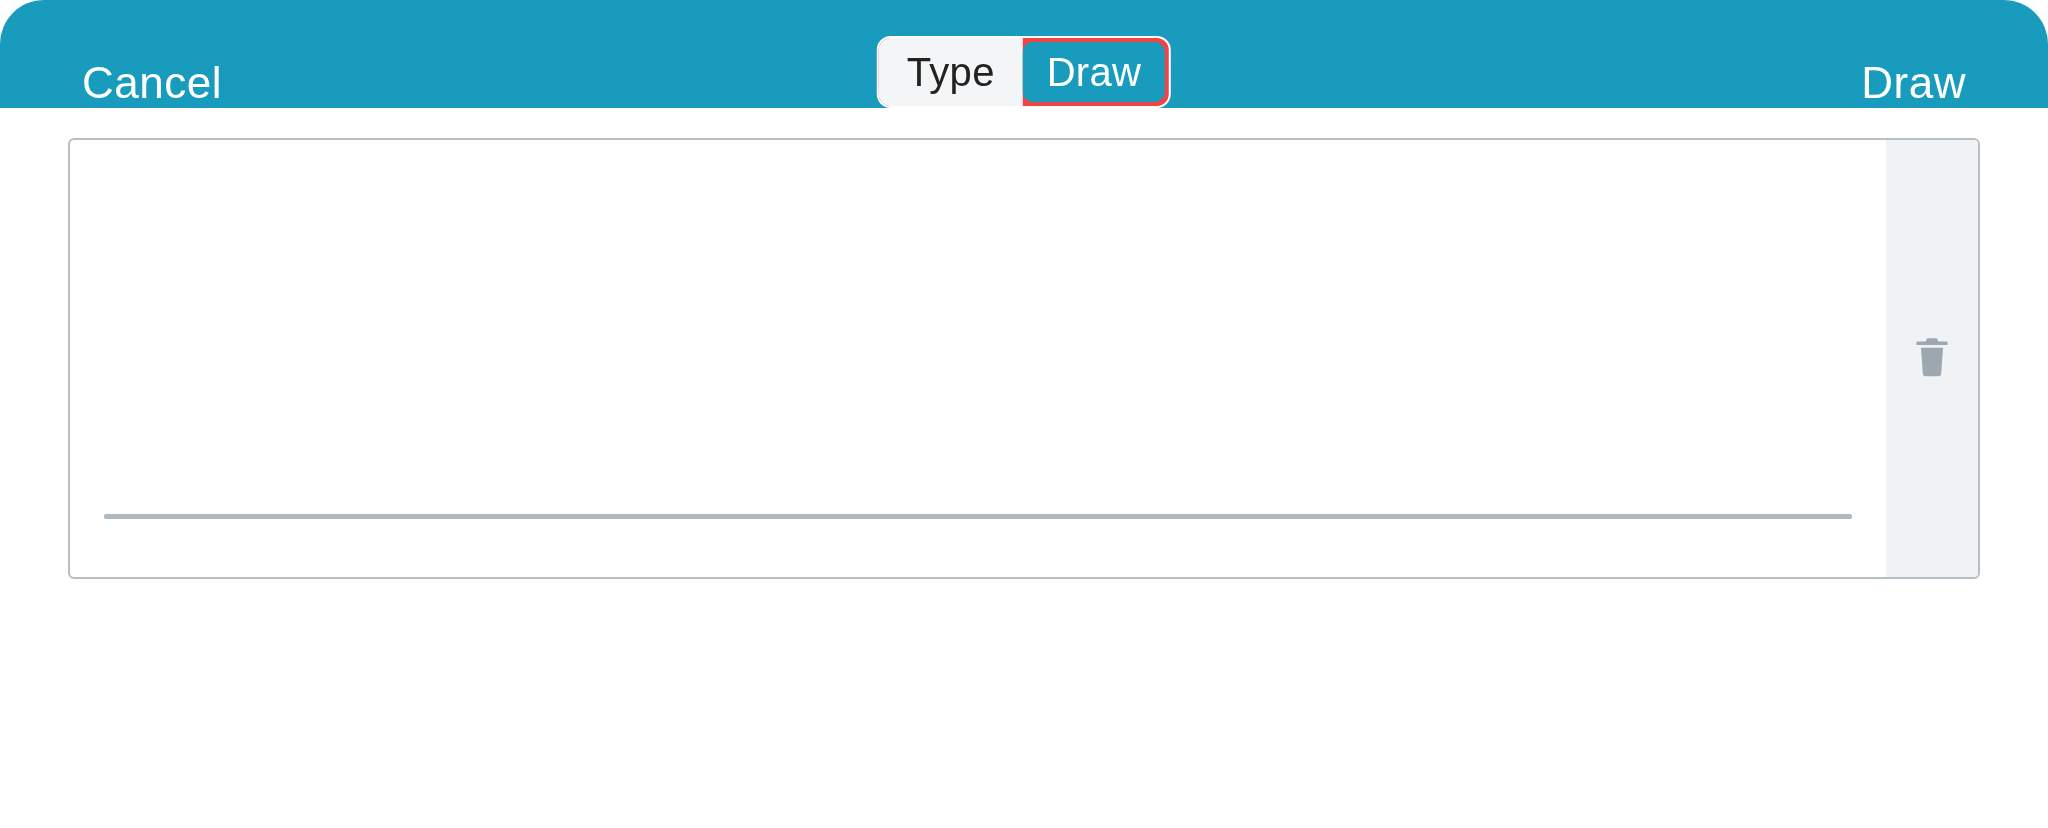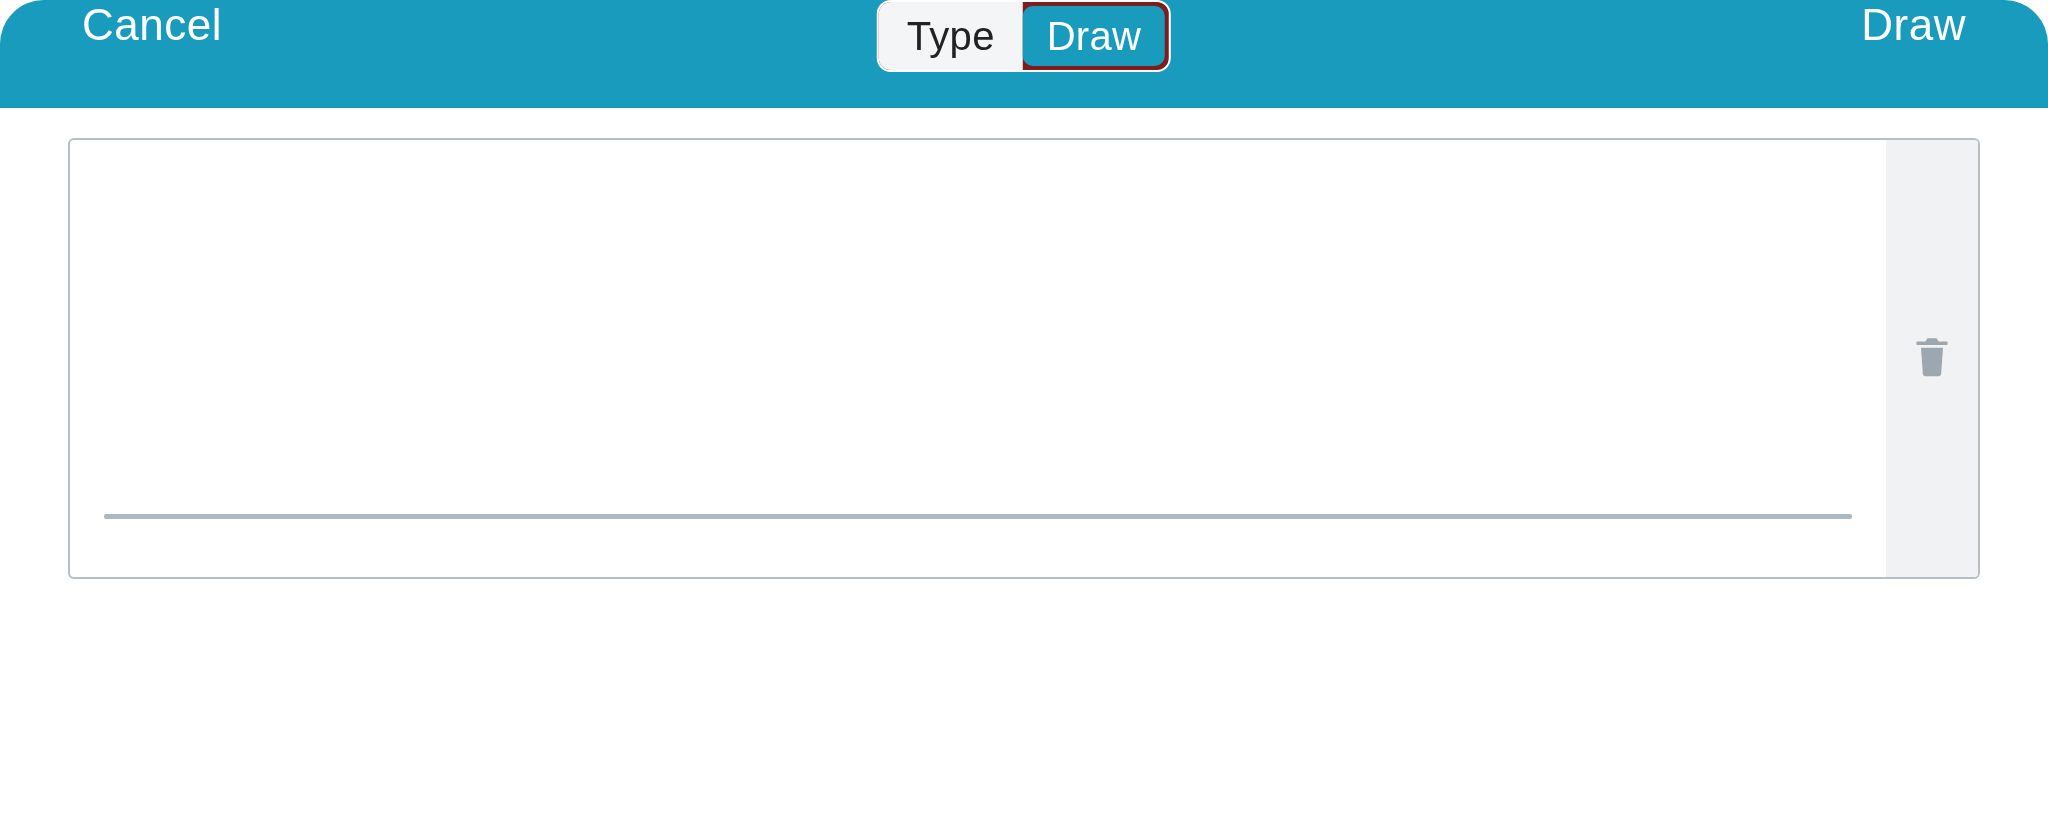--- a/index.html
+++ b/index.html
@@ -13,21 +13,21 @@
       width: 2048px;
       height: 828px;
       overflow: hidden;
     }
     .header {
       background: #189bbd;
       height: 108px;
       border-top-left-radius: 44px;
       border-top-right-radius: 44px;
       display: flex;
-      align-items: flex-start;
+      align-items: flex-end;
       justify-content: space-between;
       padding: 0 82px;
       position: relative;
     }
     .header-btn {
       color: #ffffff;
       font-size: 44px;
       font-weight: 400;
       background: none;
       border: none;
@@ -36,21 +36,21 @@
     }
     .segment-control {
       position: absolute;
       left: 50%;
       transform: translateX(-50%);
       display: flex;
       border: 2px solid #ffffff;
       border-radius: 14px;
       overflow: hidden;
       height: 72px;
-      background: #7f1d1d;
+      background: #ef4444;
     }
     .segment {
       display: flex;
       align-items: center;
       justify-content: center;
       padding: 0 28px;
       font-size: 40px;
       font-weight: 500;
       cursor: pointer;
       border: none;

